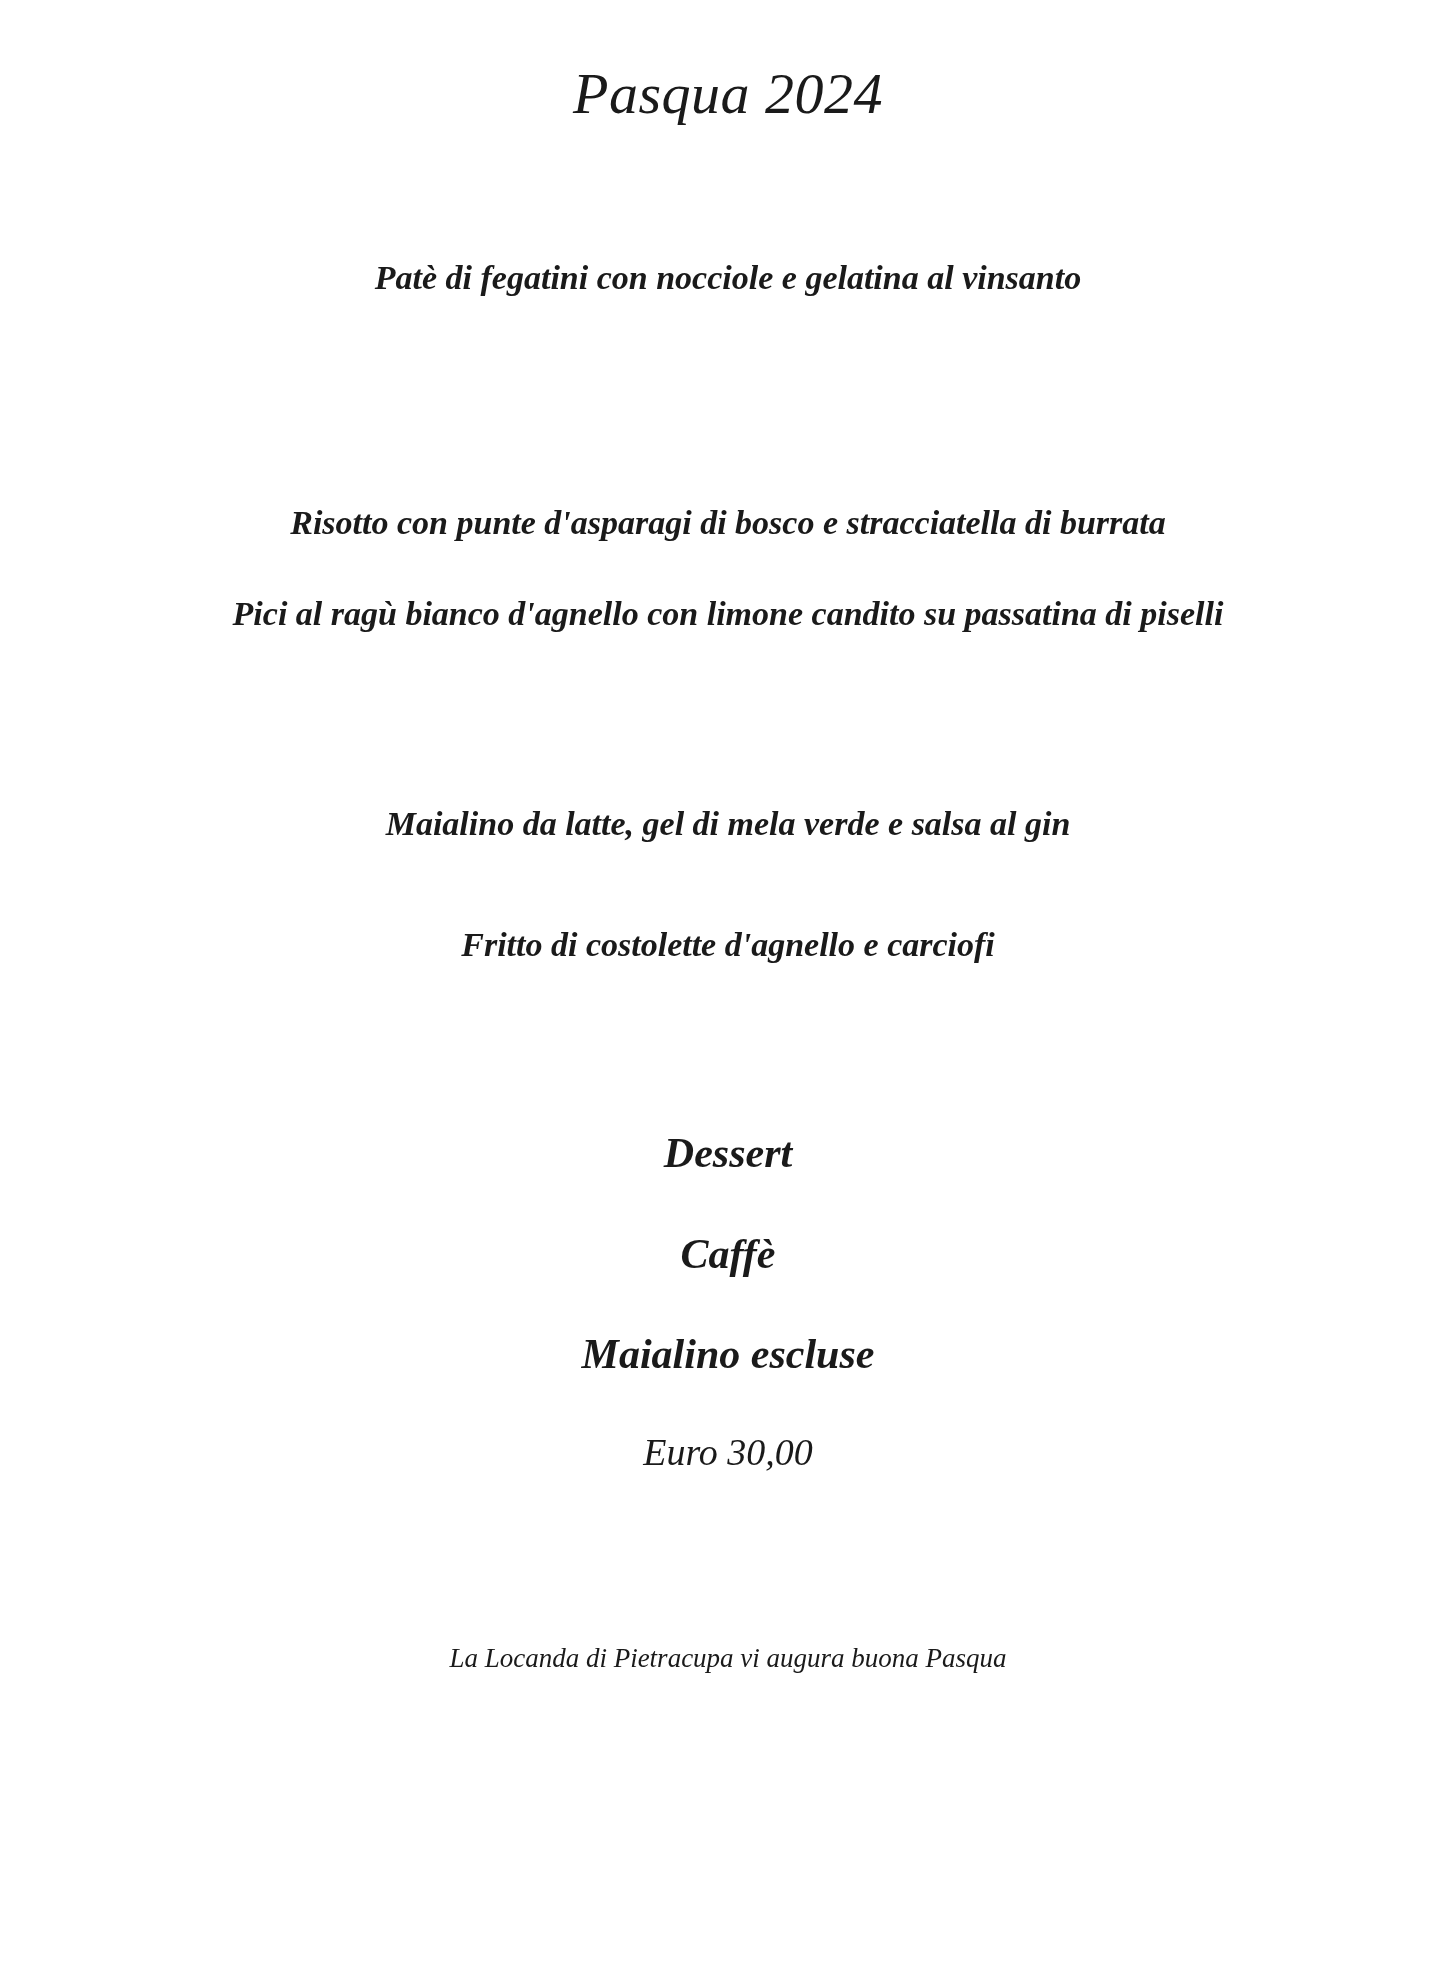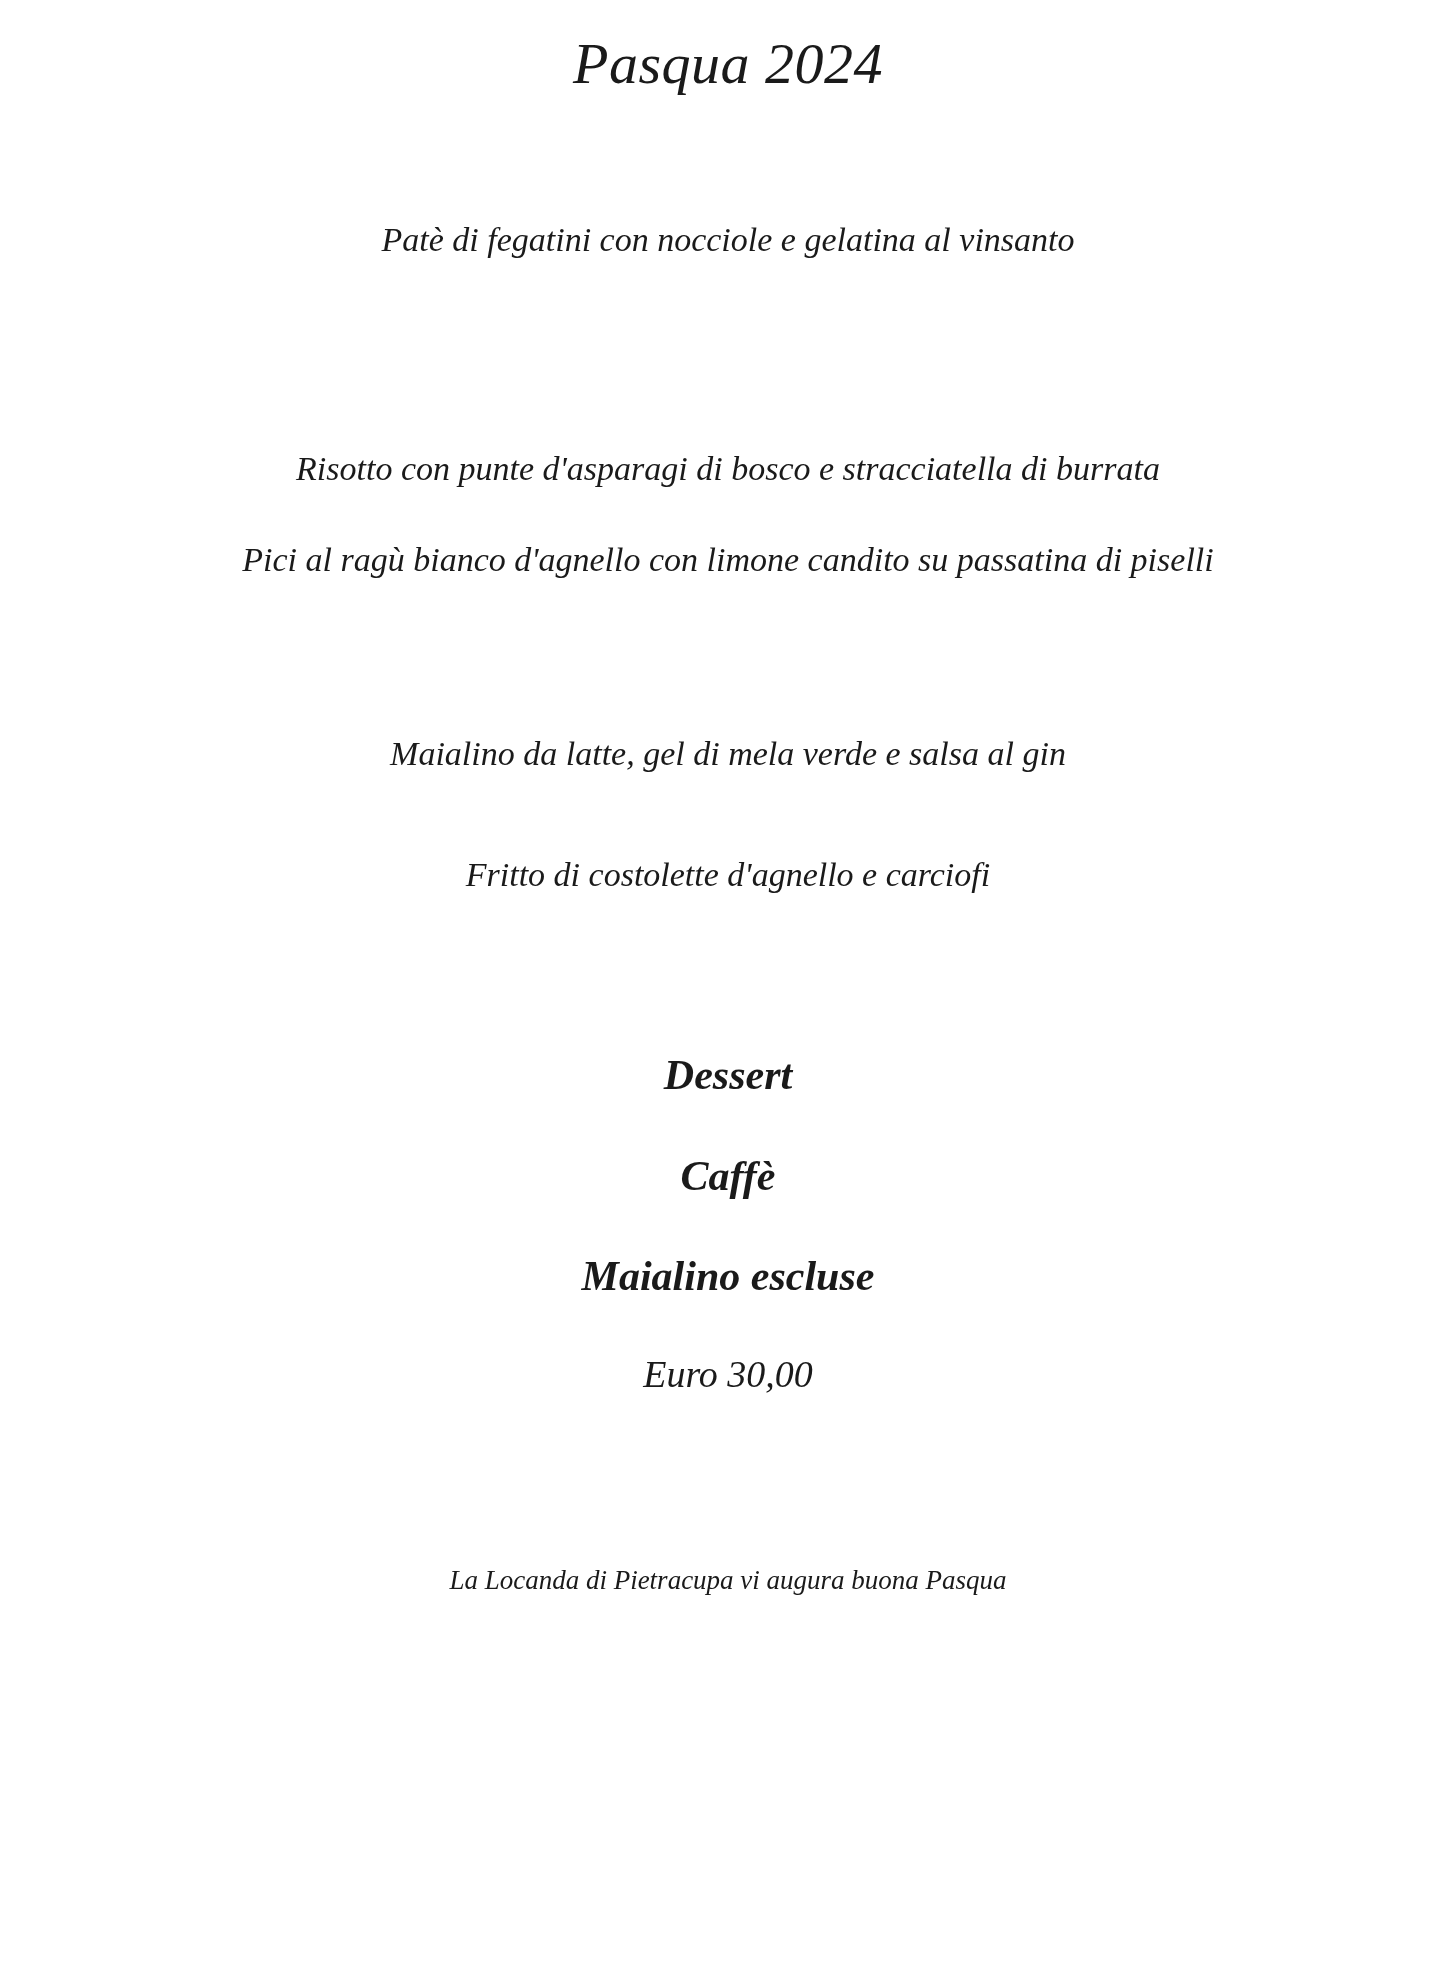--- a/index.html
+++ b/index.html
@@ -20,25 +20,26 @@
     box-sizing: border-box;
     padding: 0 60px;
     background: #ffffff;
   }
   .menu-title {
     text-align: center;
     font-style: italic;
     font-size: 58px;
     line-height: 1.1;
     letter-spacing: 0.5px;
-    margin: 32px 0 0 0;
+    margin: 62px 0 0 0;
     font-weight: normal;
   }
   .section {
-    margin: 0;
+    margin: 8px;
+    font-weight: bold;
   }
   .dish {
     text-align: center;
     font-style: italic;
     font-size: 34px;
     line-height: 1.32;
     margin: 0 auto;
     max-width: 1300px;
     white-space: pre-line;
   }

